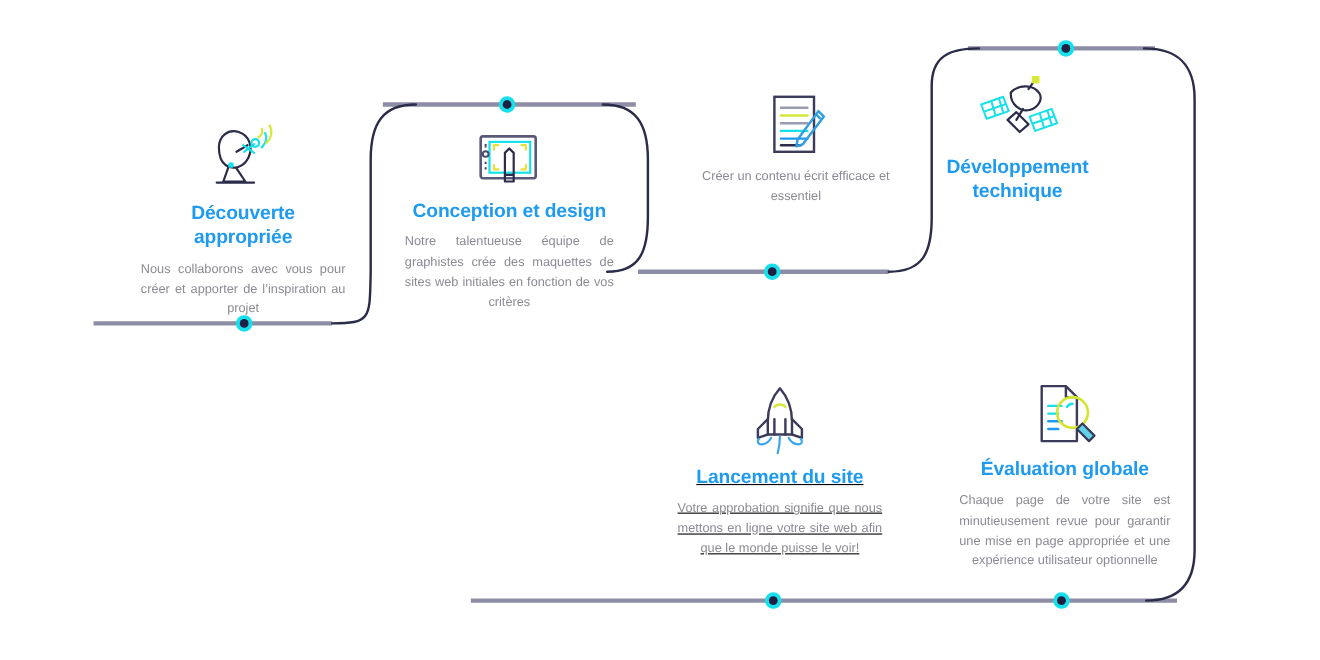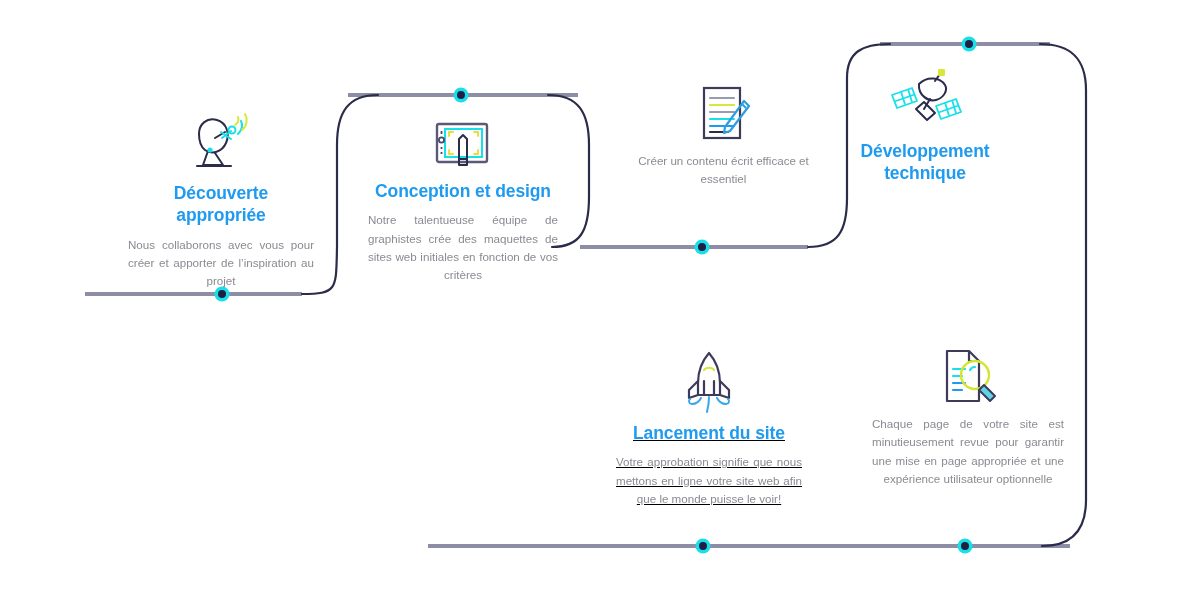--- a/index.html
+++ b/index.html
@@ -242,16 +242,17 @@
           <line x1="18" y1="36" x2="30" y2="36" stroke="#1e9bf0"></line>
           <line x1="18" y1="43" x2="27" y2="43" stroke="#1e9bf0"></line>
         </g>
         <circle cx="40" cy="28" r="14" fill="none" stroke="#d4e531" stroke-width="2.4"></circle>
         <path d="M35,23 C36,21 38,20 40,20" fill="none" stroke="#17e0ea" stroke-width="2.2" stroke-linecap="round"></path>
         <g stroke-linejoin="round">
           <path d="M49,38 L60,49 L55,54 L44,43 Z" fill="#5fd4e8" stroke="#3c3c5a" stroke-width="2"></path>
         </g>
       </svg>
     </div>
+    <div class="step-title">Évaluation globale</div>
     <div class="step-desc">Chaque page de votre site est minutieusement revue pour garantir une mise en page appropriée et une expérience utilisateur optionnelle</div>
   </div>
 
 </div>
 
 </body></html>

